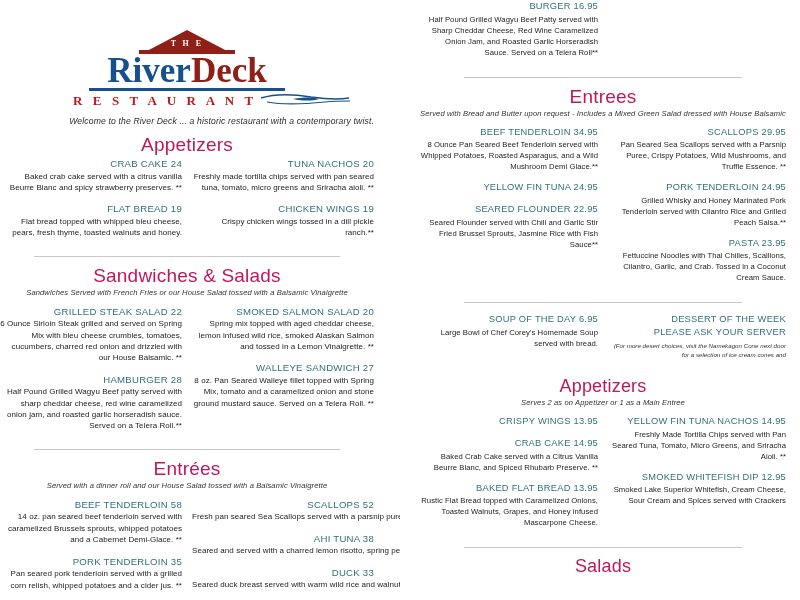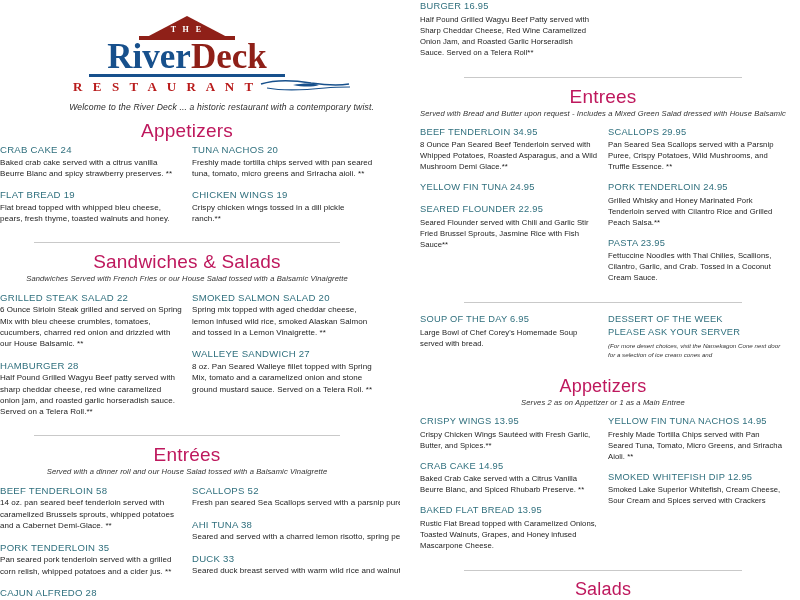--- a/index.html
+++ b/index.html
@@ -13,21 +13,21 @@
 
   
   .pane { position: absolute; top: 0; height: 600px; overflow: hidden; }
   .pane-left  { left: -26px; width: 426px; }
   .pane-right { left: 400px;  width: 400px; }
 
   .page-inner-left  { width: 426px; padding: 0 26px 0 26px; }
   .page-inner-right { width: 400px; padding: 0 14px 0 20px; }
 
   
-  .logo-wrap { text-align: center; padding-top: 14px; }
+  .logo-wrap { text-align: center; padding-top: 14px; margin-top: 14px; }
   .logo { position: relative; display: inline-block; width: 228px; height: 78px; }
   .roof {
     position: absolute; left: 50%; top: 2px; transform: translateX(-50%);
     width: 96px; height: 30px;
   }
   .roof .gable {
     position: absolute; left: 6px; top: 0; width: 84px; height: 22px;
     background: #8f2018;
     clip-path: polygon(50% 0%, 100% 100%, 0% 100%);
   }
@@ -72,21 +72,21 @@
   }
   .sec-head.small { font-size: 18px; }
   .sec-sub {
     text-align: center; font-style: italic; color: #333;
     font-size: 7.6px; margin-bottom: 8px; letter-spacing: .1px;
   }
   .rule { height: 1px; background: #c9c9c9; margin: 8px 34px 0 34px; }
   .rule.r2 { margin: 10px 44px 0 44px; }
 
   
-  .cols { display: flex; gap: 10px; }
+  .cols { display: flex; gap: 10px; text-align: right; }
   .col { flex: 1 1 0; min-width: 0; }
   .item { margin-bottom: 9px; }
   .item-title {
     color: #2f6f7d; font-size: 9.6px; letter-spacing: .25px;
     line-height: 13px; white-space: nowrap;
   }
   .item-desc {
     color: #232323; font-size: 8px; line-height: 11.4px;
     letter-spacing: .05px; margin-top: .5px;
   }
@@ -282,21 +282,20 @@
           </div>
         </div>
       </div>
 
       <div class="sec-head small">Appetizers</div>
       <div class="sec-sub">Serves 2 as on Appetizer or 1 as a Main Entree</div>
       <div class="cols">
         <div class="col">
           <div class="item">
             <div class="item-title">CRISPY WINGS  13.95</div>
-            <div class="item-desc">Crispy Chicken Wings Sautéed with Fresh Garlic, Butter, and Spices.**</div>
           </div>
           <div class="item">
             <div class="item-title">CRAB CAKE  14.95</div>
             <div class="item-desc">Baked Crab Cake served with a Citrus Vanilla Beurre Blanc, and Spiced Rhubarb Preserve. **</div>
           </div>
           <div class="item">
             <div class="item-title">BAKED FLAT BREAD  13.95</div>
             <div class="item-desc">Rustic Flat Bread topped with Caramelized Onions, Toasted Walnuts, Grapes, and Honey infused Mascarpone Cheese.</div>
           </div>
         </div>

